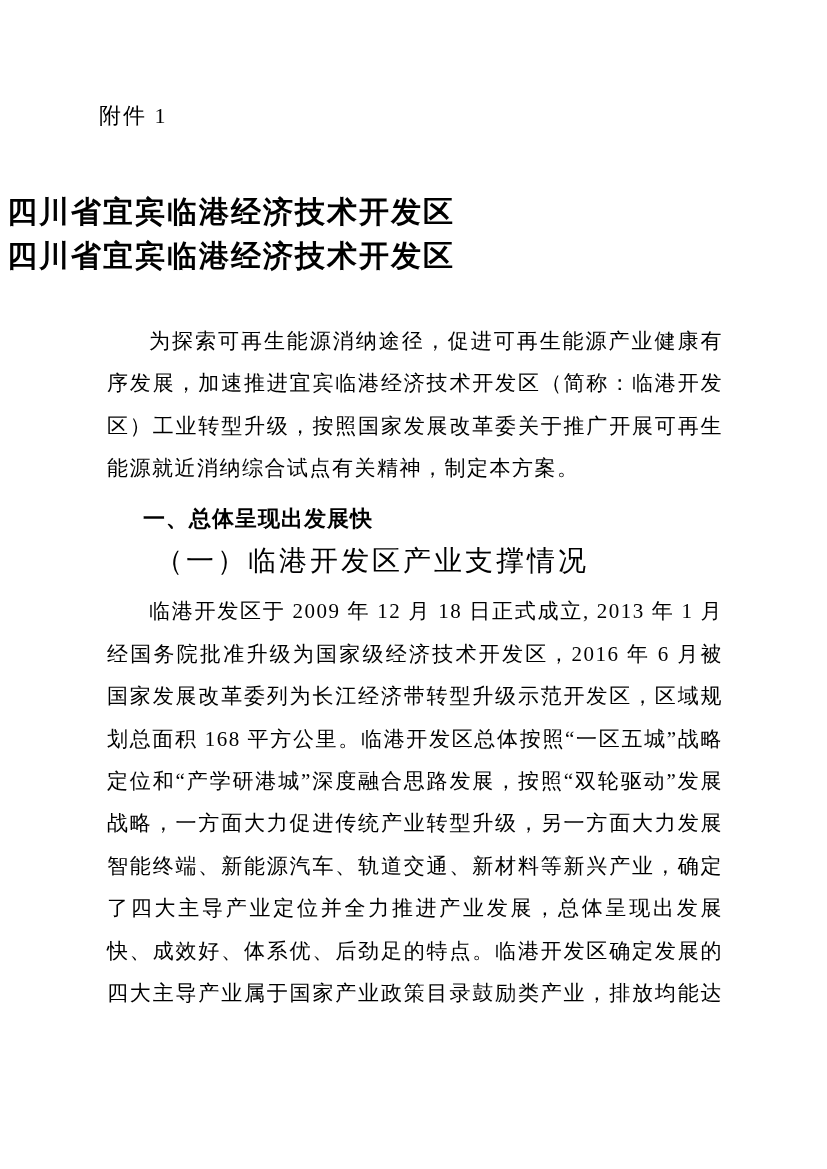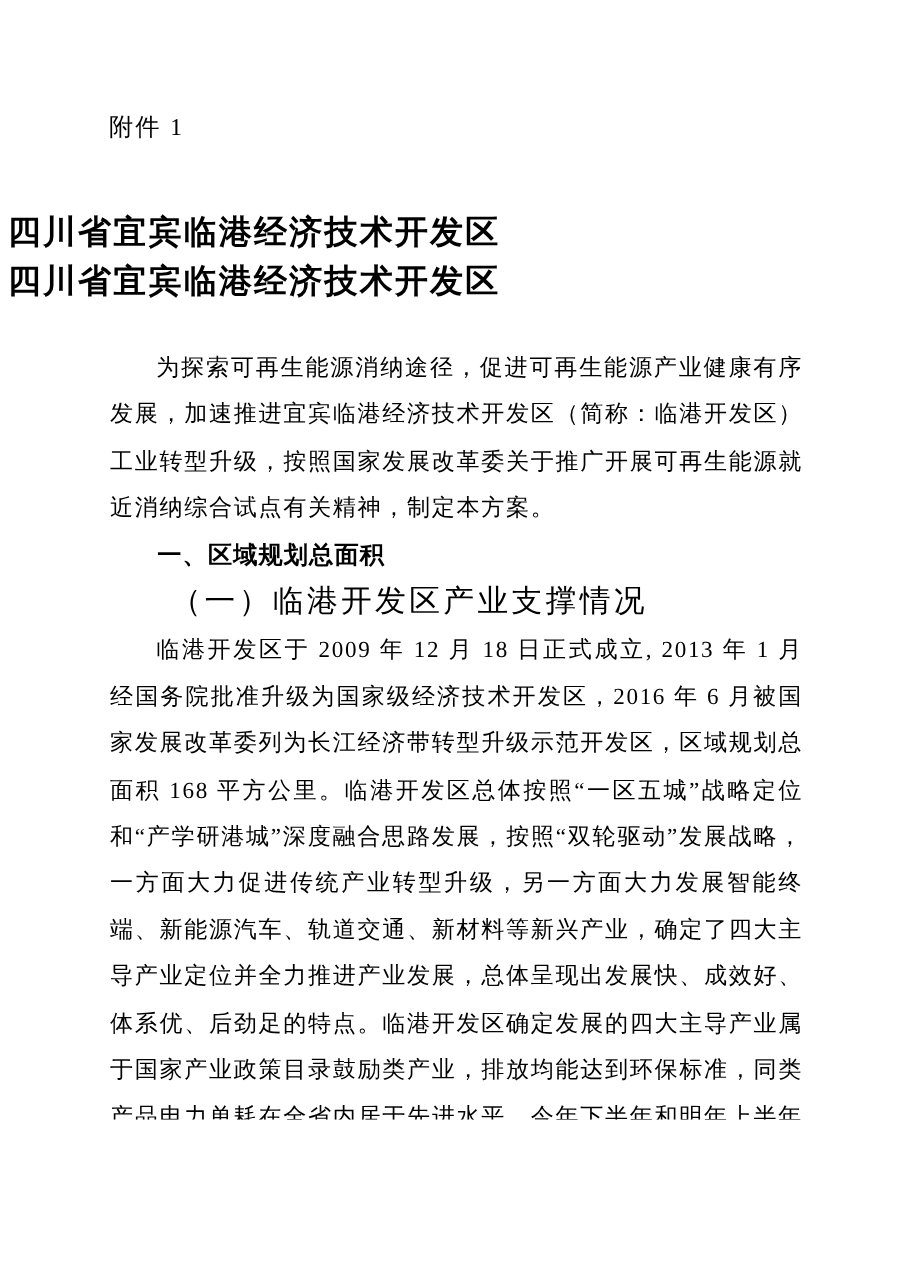--- a/index.html
+++ b/index.html
@@ -43,21 +43,21 @@
     position: absolute;
     left: 99px;
     top: 312px;
     width: 632px;
     font-size: 21px;
     line-height: 42.4px;
     text-align: justify;
     text-justify: inter-character;
   }
   .body-para {
-    margin: 1px;
+    margin: 8px;
     text-indent: 2em;
     letter-spacing: 1.5px;
   }
   .section-heading {
     margin: 0;
     font-family: "Liberation Sans", "DejaVu Sans", sans-serif;
     font-size: 22px;
     font-weight: bold;
     line-height: 42.4px;
     text-indent: 2em;
@@ -94,21 +94,21 @@
 
   <h1 class="doc-title">
     <span class="title-line">四川省宜宾临港经济技术开发区</span>
     <span class="title-line">四川省宜宾临港经济技术开发区</span>
   </h1>
 
   <div class="content">
 
     <p class="body-para">为探索可再生能源消纳途径，促进可再生能源产业健康有序发展，加速推进宜宾临港经济技术开发区（简称：临港开发区）工业转型升级，按照国家发展改革委关于推广开展可再生能源就近消纳综合试点有关精神，制定本方案。</p>
 
-    <h2 class="section-heading">一、区域规划总面积</h2>
+    <h2 class="section-heading">一、总体呈现出发展快</h2>
 
     <h3 class="subsection-heading">（一）临港开发区产业支撑情况</h3>
 
     <p class="body-para">临港开发区于 2009 年 12 月 18 日正式成立, 2013 年 1 月经国务院批准升级为国家级经济技术开发区，2016 年 6 月被国家发展改革委列为长江经济带转型升级示范开发区，区域规划总面积 168 平方公里。临港开发区总体按照“一区五城”战略定位和“产学研港城”深度融合思路发展，按照“双轮驱动”发展战略，一方面大力促进传统产业转型升级，另一方面大力发展智能终端、新能源汽车、轨道交通、新材料等新兴产业，确定了四大主导产业定位并全力推进产业发展，总体呈现出发展快、成效好、体系优、后劲足的特点。临港开发区确定发展的四大主导产业属于国家产业政策目录鼓励类产业，排放均能达到环保标准，同类产品电力单耗在全省内居于先进水平。今年下半年和明年上半年将是项目建设投产的关键期，企业对用电量的需求也将大幅增加，具有较强可再生能源消纳潜力。</p>
 
   </div>
 
   <div class="page-footer">- 1 -</div>
 
 </div>

